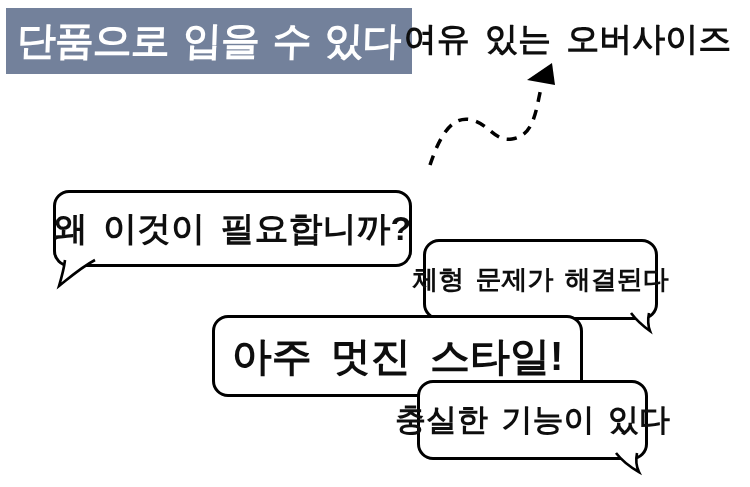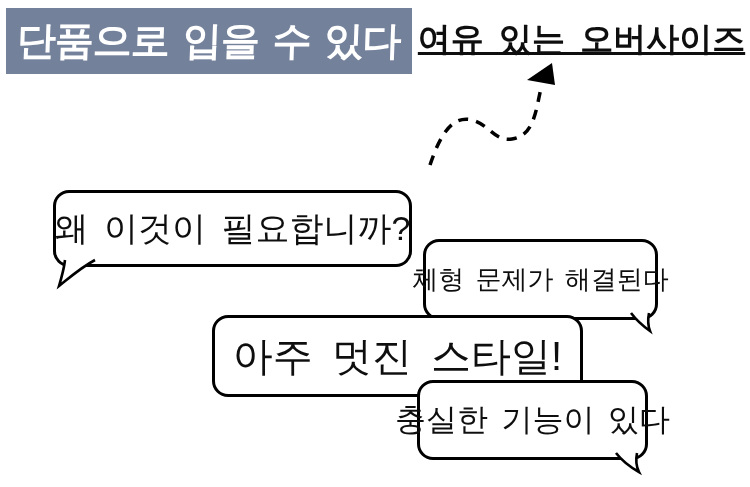--- a/index.html
+++ b/index.html
@@ -29,46 +29,45 @@
     font-weight: 900;
     letter-spacing: -1px;
     word-spacing: 4px;
     white-space: nowrap;
     transform: skewX(-2deg);
   }
 
   
   .oversize-label {
     position: absolute;
-    left: 413px; top: 12px;
+    left: 399px; top: 12px;
     width: 337px; height: 55px;
     display: flex; align-items: center; justify-content: center;
     font-size: 33px;
     font-weight: 800;
     color: #0e0e0e;
     word-spacing: 6px;
     white-space: nowrap;
-    text-decoration: underline;
   }
   .arrow-svg {
     position: absolute;
     left: 420px; top: 58px;
     width: 140px; height: 112px;
     overflow: visible;
   }
 
   
   .bubble {
     position: absolute;
     background: #ffffff;
     border: 3px solid #000000;
     border-radius: 16px;
     display: flex; align-items: center; justify-content: center;
     color: #0e0e0e;
-    font-weight: 400;
+    font-weight: 700;
     white-space: nowrap;
   }
   .bubble .tail {
     position: absolute;
     overflow: visible;
     pointer-events: none;
   }
   #bubble-question   { left: 53px;  top: 190px; width: 359px; height: 77px; z-index: 1; font-size: 34px; word-spacing: 6px; }
   #bubble-body       { left: 423px; top: 239px; width: 235px; height: 81px; z-index: 2; font-size: 26px; word-spacing: 4px; }
   #bubble-style      { left: 212px; top: 315px; width: 371px; height: 82px; z-index: 3; font-size: 40px; word-spacing: 8px; }

